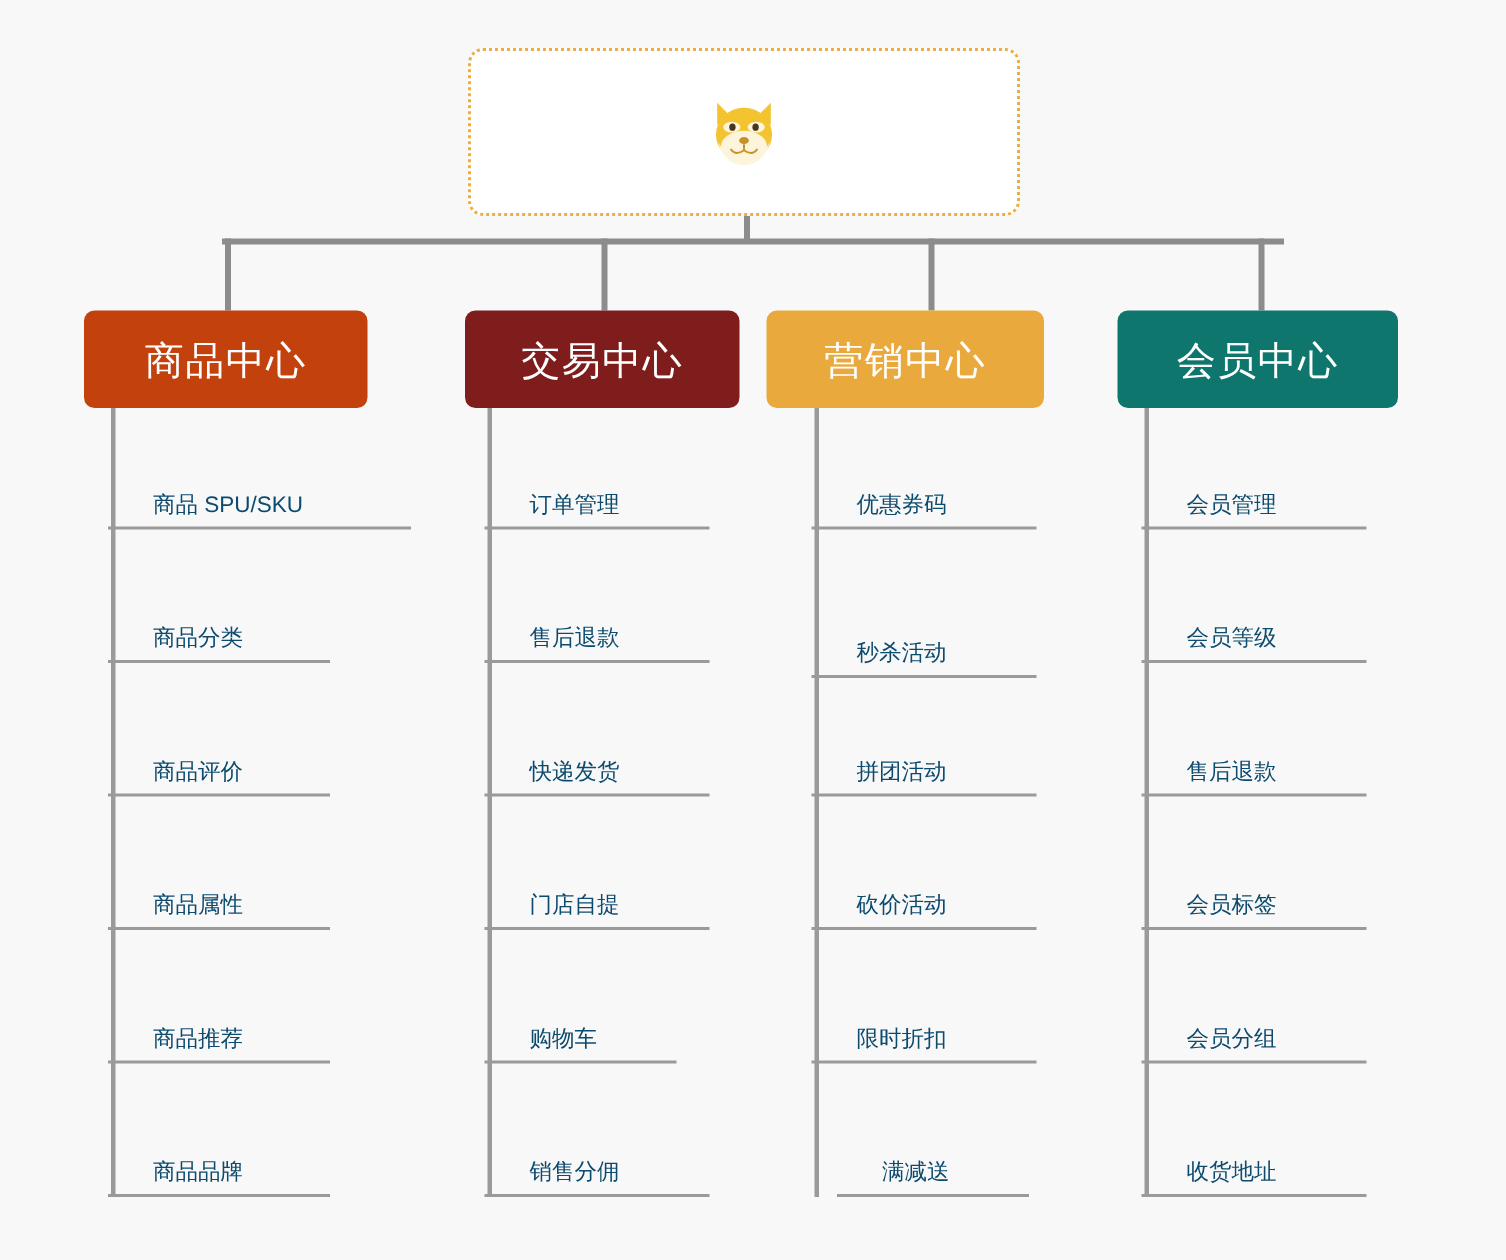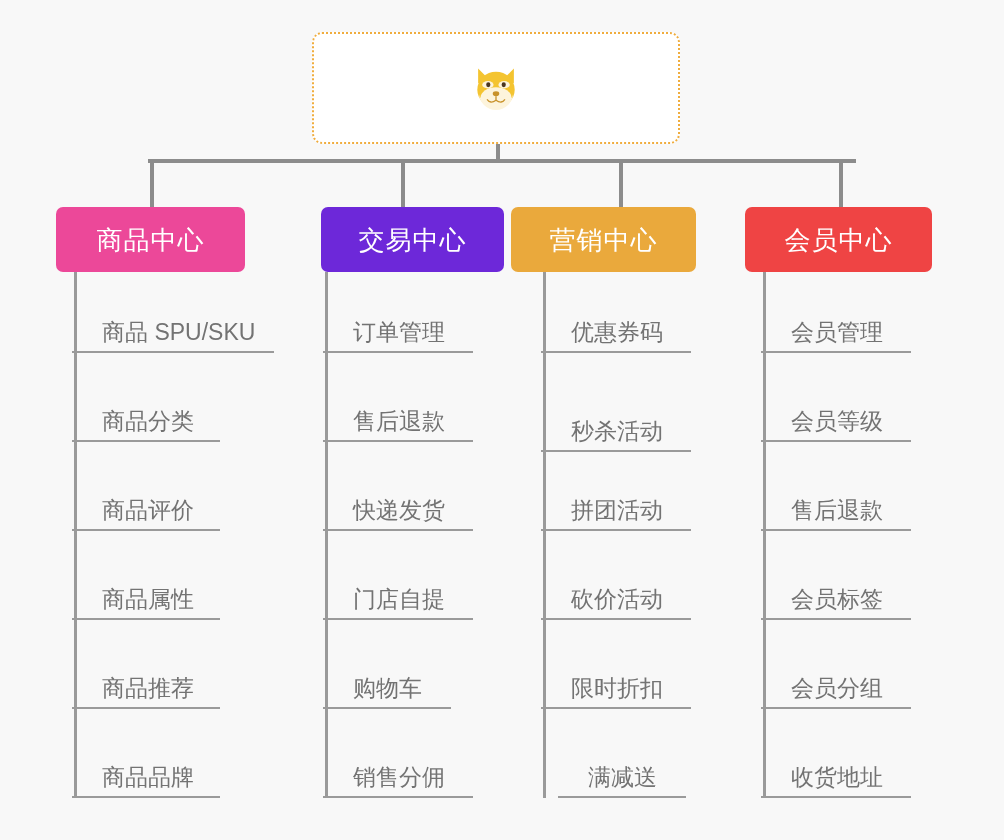--- a/index.html
+++ b/index.html
@@ -84,22 +84,22 @@
 
   
   .leaf {
     position: absolute;
     height: 48px;
   }
   .leaf-label {
     position: absolute;
     left: 30px;
     bottom: 9px;
-    font-size: 23px;
-    color: #737373;
+    font-size: 15px;
+    color: #0c4a6e;
     white-space: nowrap;
     line-height: 1;
   }
   .leaf-rule {
     position: absolute;
     left: 0;
     bottom: 0;
     height: 2px;
     background: #9a9a9a;
   }
@@ -125,21 +125,21 @@
       <path d="M32 47 q-7 5 -11 -1" stroke="#c8922a" stroke-width="1.6" fill="none"></path>
       <path d="M32 47 q7 5 11 -1" stroke="#c8922a" stroke-width="1.6" fill="none"></path>
     </svg>
   </div>
 
   <div class="conn conn-v-root"></div>
   <div class="conn conn-bus"></div>
 
   <div id="columns-host">
       <div class="conn conn-drop" style="left: 150px;"></div>
-      <div class="cat-box" style="left: 56px; width: 189px; background: #ec4899;">
+      <div class="cat-box" style="left: 56px; width: 189px; background: #c2410c;">
         <span class="cat-label">商品中心</span>
       </div>
       <div class="trunk" style="left: 74px; height: 526px;"></div>
       <div class="leaf" style="left: 72px; top: 305px; width: 202px;">
         <span class="leaf-label">商品 SPU/SKU</span>
         <div class="leaf-rule" style="width: 202px;"></div>
       </div>
       <div class="leaf" style="left: 72px; top: 394px; width: 148px;">
         <span class="leaf-label">商品分类</span>
         <div class="leaf-rule" style="width: 148px;"></div>
@@ -154,21 +154,21 @@
       </div>
       <div class="leaf" style="left: 72px; top: 661px; width: 148px;">
         <span class="leaf-label">商品推荐</span>
         <div class="leaf-rule" style="width: 148px;"></div>
       </div>
       <div class="leaf" style="left: 72px; top: 750px; width: 148px;">
         <span class="leaf-label">商品品牌</span>
         <div class="leaf-rule" style="width: 148px;"></div>
       </div>
       <div class="conn conn-drop" style="left: 401px;"></div>
-      <div class="cat-box" style="left: 321px; width: 183px; background: #6d28d9;">
+      <div class="cat-box" style="left: 310px; width: 183px; background: #7f1d1d;">
         <span class="cat-label">交易中心</span>
       </div>
       <div class="trunk" style="left: 325px; height: 526px;"></div>
       <div class="leaf" style="left: 323px; top: 305px; width: 150px;">
         <span class="leaf-label">订单管理</span>
         <div class="leaf-rule" style="width: 150px;"></div>
       </div>
       <div class="leaf" style="left: 323px; top: 394px; width: 150px;">
         <span class="leaf-label">售后退款</span>
         <div class="leaf-rule" style="width: 150px;"></div>
@@ -212,21 +212,21 @@
       </div>
       <div class="leaf" style="left: 541px; top: 661px; width: 150px;">
         <span class="leaf-label">限时折扣</span>
         <div class="leaf-rule" style="width: 150px;"></div>
       </div>
       <div class="leaf" style="left: 558px; top: 750px; width: 128px;">
         <span class="leaf-label">满减送</span>
         <div class="leaf-rule" style="width: 128px;"></div>
       </div>
       <div class="conn conn-drop" style="left: 839px;"></div>
-      <div class="cat-box" style="left: 745px; width: 187px; background: #ef4444;">
+      <div class="cat-box" style="left: 745px; width: 187px; background: #0f766e;">
         <span class="cat-label">会员中心</span>
       </div>
       <div class="trunk" style="left: 763px; height: 526px;"></div>
       <div class="leaf" style="left: 761px; top: 305px; width: 150px;">
         <span class="leaf-label">会员管理</span>
         <div class="leaf-rule" style="width: 150px;"></div>
       </div>
       <div class="leaf" style="left: 761px; top: 394px; width: 150px;">
         <span class="leaf-label">会员等级</span>
         <div class="leaf-rule" style="width: 150px;"></div>

